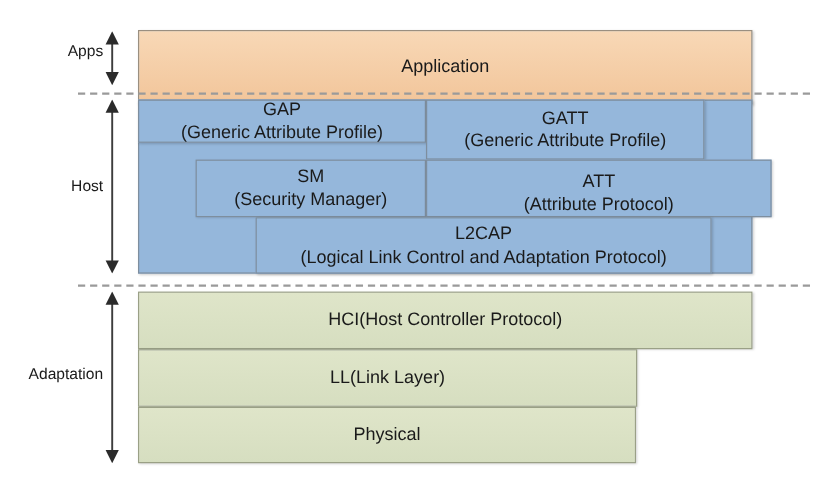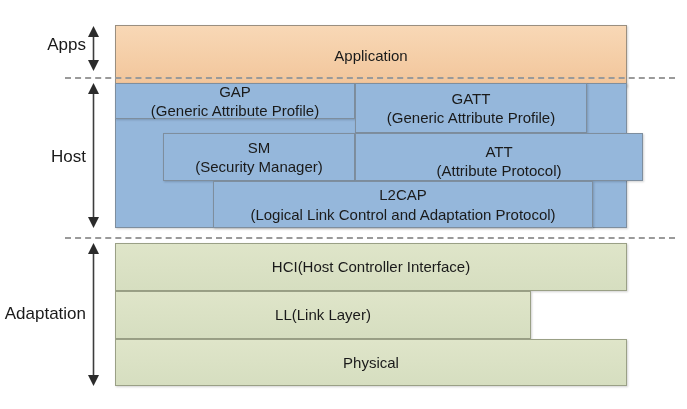--- a/index.html
+++ b/index.html
@@ -16,21 +16,21 @@
     position: relative;
     width: 687px;
     height: 409px;
     background: #ffffff;
     overflow: hidden;
   }
 
   
   .group-label {
     position: absolute;
-    font-size: 17px;
+    font-size: 13px;
     color: #1a1a1a;
     text-align: right;
     white-space: nowrap;
     line-height: 1;
   }
 
   
   .group-arrow {
     position: absolute;
     width: 15px;
@@ -149,24 +149,24 @@
 
   <div class="group-arrow" style="left:86px; top:243px; height:143px;">
     <svg width="15" height="143" viewBox="0 0 15 143" aria-hidden="true">
       <line x1="7.5" y1="7" x2="7.5" y2="136" stroke="#3d3d3d" stroke-width="1.6"></line>
       <polygon points="7.5,0 13,11 2,11" fill="#2b2b2b"></polygon>
       <polygon points="7.5,143 13,132 2,132" fill="#2b2b2b"></polygon>
     </svg>
   </div>
 
   <div class="block controller" style="left:115px; top:243px; width:512px; height:48px;">
-    <span class="b-line">HCI(Host Controller Interface)</span>
+    <span class="b-line">HCI(Host Controller Protocol)</span>
   </div>
 
   <div class="block controller" style="left:115px; top:291px; width:416px; height:48px;">
     <span class="b-line">LL(Link Layer)</span>
   </div>
 
-  <div class="block controller" style="left:115px; top:339px; width:512px; height:47px;">
+  <div class="block controller" style="left:115px; top:339px; width:415px; height:47px;">
     <span class="b-line">Physical</span>
   </div>
 
 </div>
 
 </body></html>

